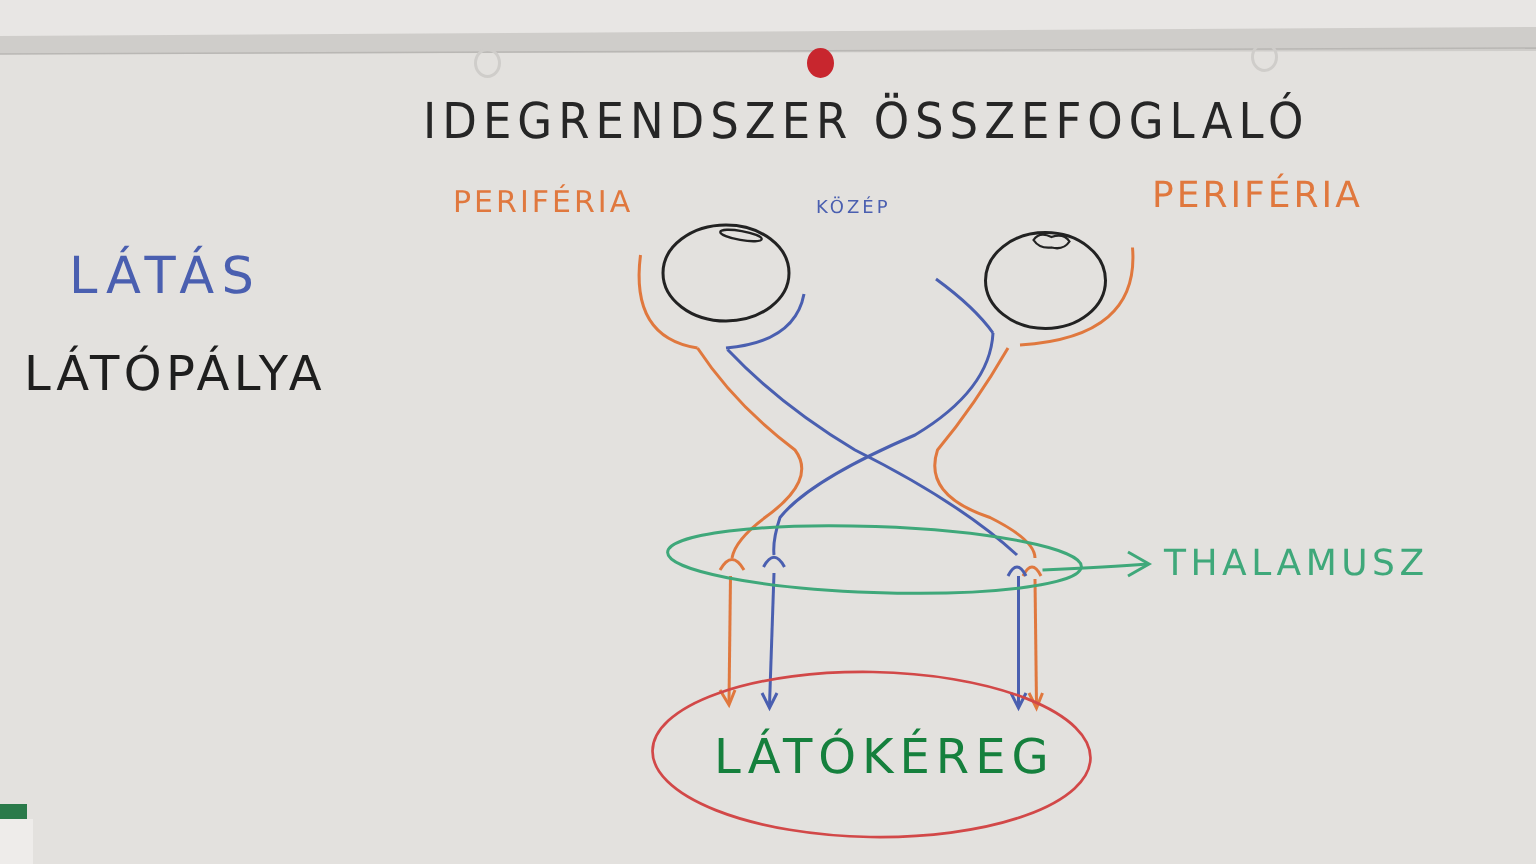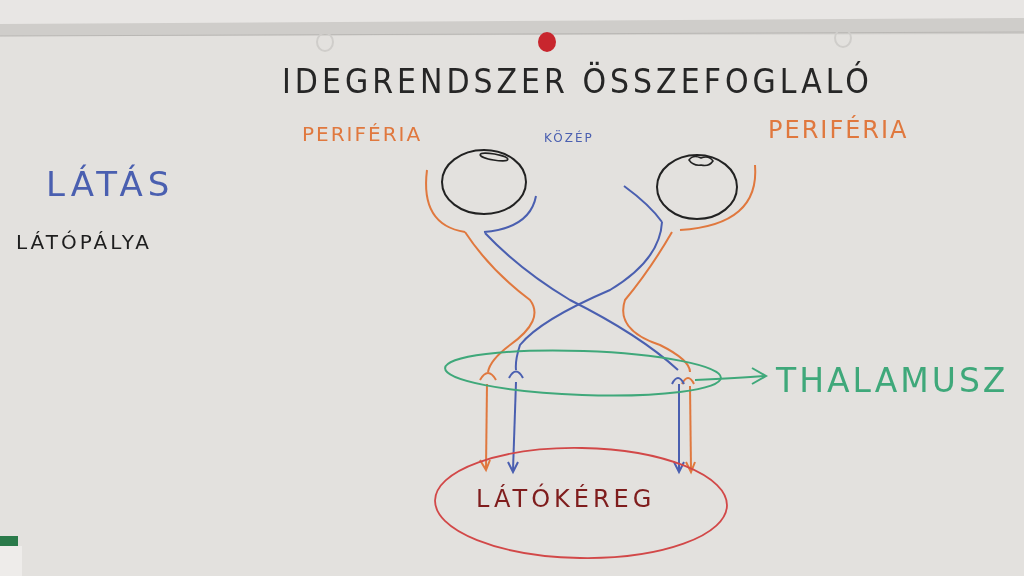--- a/index.html
+++ b/index.html
@@ -76,23 +76,23 @@
     <path d="M752 368 L766 376 L752 384"></path>
   </g>
 
   <ellipse cx="581" cy="503" rx="146" ry="55" fill="none" stroke="#d24848" stroke-width="1.8" transform="rotate(1 581 503)"></ellipse>
 </svg>
 
 <div class="lbl hand" style="left:282px; top:64px; font-size:30px; color:#262626; letter-spacing:4px; transform:scaleY(1.1);">IDEGRENDSZER ÖSSZEFOGLALÓ</div>
 
 <div class="lbl hand" style="left:46px; top:164px; font-size:34px; color:#4a5fb0; letter-spacing:5px;">LÁTÁS</div>
 
-<div class="lbl hand" style="left:16px; top:230px; font-size:20px; color:#1e1e1e; letter-spacing:3px;">LÁTÓPÁLYA</div>
+<div class="lbl hand" style="left:16px; top:230px; font-size:32px; color:#1e1e1e; letter-spacing:3px;">LÁTÓPÁLYA</div>
 
 <div class="lbl hand" style="left:302px; top:122px; font-size:20px; color:#e0783e;">PERIFÉRIA</div>
 
 <div class="lbl hand" style="left:544px; top:131px; font-size:12px; color:#4a5fb0;">KÖZÉP</div>
 
 <div class="lbl hand" style="left:768px; top:116px; font-size:24px; color:#e0783e;">PERIFÉRIA</div>
 
-<div class="lbl hand" style="left:776px; top:361px; font-size:33px; color:#3fa87a; letter-spacing:3px;">THALAMUSZ</div>
+<div class="lbl hand" style="left:776px; top:361px; font-size:24px; color:#3fa87a; letter-spacing:3px;">THALAMUSZ</div>
 
-<div class="lbl hand" style="left:476px; top:485px; font-size:24px; color:#7f1d1d; letter-spacing:4px;">LÁTÓKÉREG</div>
+<div class="lbl hand" style="left:476px; top:485px; font-size:32px; color:#15803d; letter-spacing:4px;">LÁTÓKÉREG</div>
 
 </body></html>

